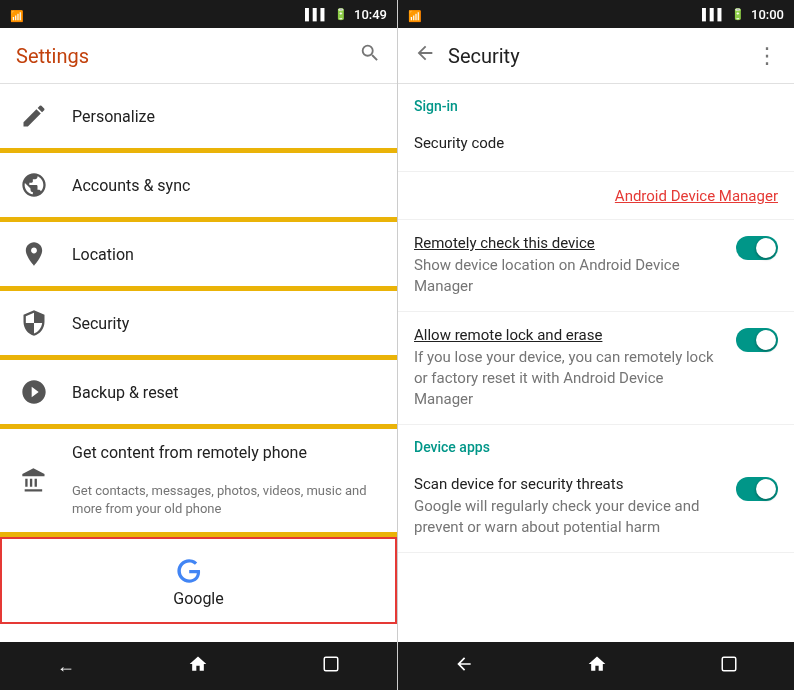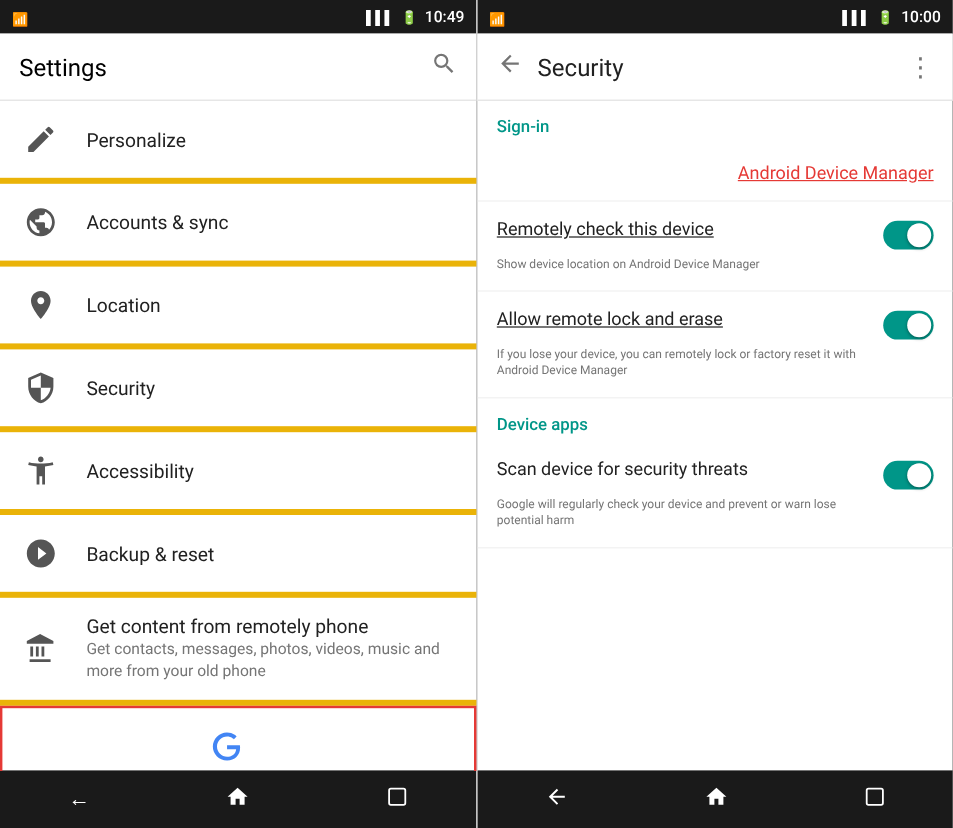--- a/index.html
+++ b/index.html
@@ -30,21 +30,21 @@
     .app-bar {
       background: #fff;
       height: 56px;
       display: flex;
       align-items: center;
       padding: 0 16px;
       border-bottom: 1px solid #e0e0e0;
     }
     .app-bar-title {
       font-size: 20px;
-      color: #000000;
+      color: #c2410c;
       font-weight: 400;
       flex: 1;
     }
     .app-bar-icon { color: #757575; font-size: 20px; cursor: pointer; }
 
     .settings-list { flex: 1; overflow-y: auto; }
     .settings-item {
       display: flex;
       align-items: center;
       padding: 14px 16px;
@@ -61,21 +61,21 @@
       height: 36px;
       display: flex;
       align-items: center;
       justify-content: center;
       margin-right: 20px;
       flex-shrink: 0;
     }
     .item-icon svg { width: 28px; height: 28px; fill: #555; }
     .item-text-block { flex: 1; }
     .item-title { font-size: 16px; color: #212121; }
-    .item-subtitle { font-size: 13px; color: #757575; margin-top: 2px; line-height: 1.4; }
+    .item-subtitle { font-size: 13px; color: #757575; margin-top: 20px; line-height: 1.4; }
 
     .bottom-nav-left {
       background: #1a1a1a;
       height: 48px;
       display: flex;
       align-items: center;
       justify-content: space-around;
     }
     .nav-btn { color: #fff; font-size: 18px; cursor: pointer; padding: 8px 20px; }
 
@@ -129,23 +129,23 @@
     }
     .security-item-content { flex: 1; }
     .security-item-title {
       font-size: 15px;
       color: #212121;
     }
     .security-item-title.underlined {
       text-decoration: underline;
     }
     .security-item-subtitle {
-      font-size: 10px;
+      font-size: 15px;
       color: #757575;
-      margin-top: 14px;
+      margin-top: 3px;
       line-height: 1.4;
     }
 
     .toggle-wrap {
       margin-left: 12px;
       margin-top: 2px;
     }
     .toggle {
       width: 42px;
       height: 24px;
@@ -249,30 +249,20 @@
       <div class="item-icon">
         <svg viewBox="0 0 24 24">
             <path d="M12 1L3 5v6c0 5.55 3.84 10.74 9 12 5.16-1.26 9-6.45 9-12V5l-9-4zm0 10.99h7c-.53 4.12-3.28 7.79-7 8.94V12H5V6.3l7-3.11v8.8z"></path>
           </svg>
       </div>
       <div class="item-text-block">
         <div class="item-title">Security</div>
       </div>
     </div>
 
-    <div class="settings-item">
-      <div class="item-icon">
-        <svg viewBox="0 0 24 24">
-            <path d="M20.5 6c-2.61.7-5.67 1-8.5 1s-5.89-.3-8.5-1L3 8c1.86.5 4 .83 6 1v13h2v-6h2v6h2V9c2-.17 4.14-.5 6-1l-.5-2zM12 6c1.1 0 2-.9 2-2s-.9-2-2-2-2 .9-2 2 .9 2 2 2z"></path>
-          </svg>
-      </div>
-      <div class="item-text-block">
-        <div class="item-title">Accessibility</div>
-      </div>
-    </div>
 
     <div class="settings-item">
       <div class="item-icon">
         <svg viewBox="0 0 24 24">
             <path d="M12 2C6.48 2 2 6.48 2 12s4.48 10 10 10 10-4.48 10-10S17.52 2 12 2zm-2 14.5v-9l6 4.5-6 4.5z"></path>
           </svg>
       </div>
       <div class="item-text-block">
         <div class="item-title">Backup &amp; reset</div>
       </div>
@@ -334,20 +324,25 @@
         </svg>
     </span>
     <span class="right-title">Security</span>
     <span class="more-btn">⋮</span>
   </div>
 
   <div class="security-list">
 
     <div class="section-header">Sign-in</div>
 
+    <div class="security-item">
+      <div class="security-item-content">
+        <div class="security-item-title">Security code</div>
+      </div>
+    </div>
 
     <div class="android-device-manager-row">
       <span class="android-device-manager-link">Android Device Manager</span>
     </div>
 
     <div class="security-item">
       <div class="security-item-content">
         <div class="security-item-title underlined">Remotely check this device</div>
         <div class="security-item-subtitle">Show device location on Android Device Manager</div>
       </div>
@@ -364,21 +359,21 @@
       <div class="toggle-wrap">
         <div class="toggle"></div>
       </div>
     </div>
 
     <div class="section-header">Device apps</div>
 
     <div class="security-item">
       <div class="security-item-content">
         <div class="security-item-title">Scan device for security threats</div>
-        <div class="security-item-subtitle">Google will regularly check your device and prevent or warn lose potential harm</div>
+        <div class="security-item-subtitle">Google will regularly check your device and prevent or warn about potential harm</div>
       </div>
       <div class="toggle-wrap">
         <div class="toggle"></div>
       </div>
     </div>
 
   </div>
 
   <div class="bottom-nav-right">
     <span class="nav-btn">

